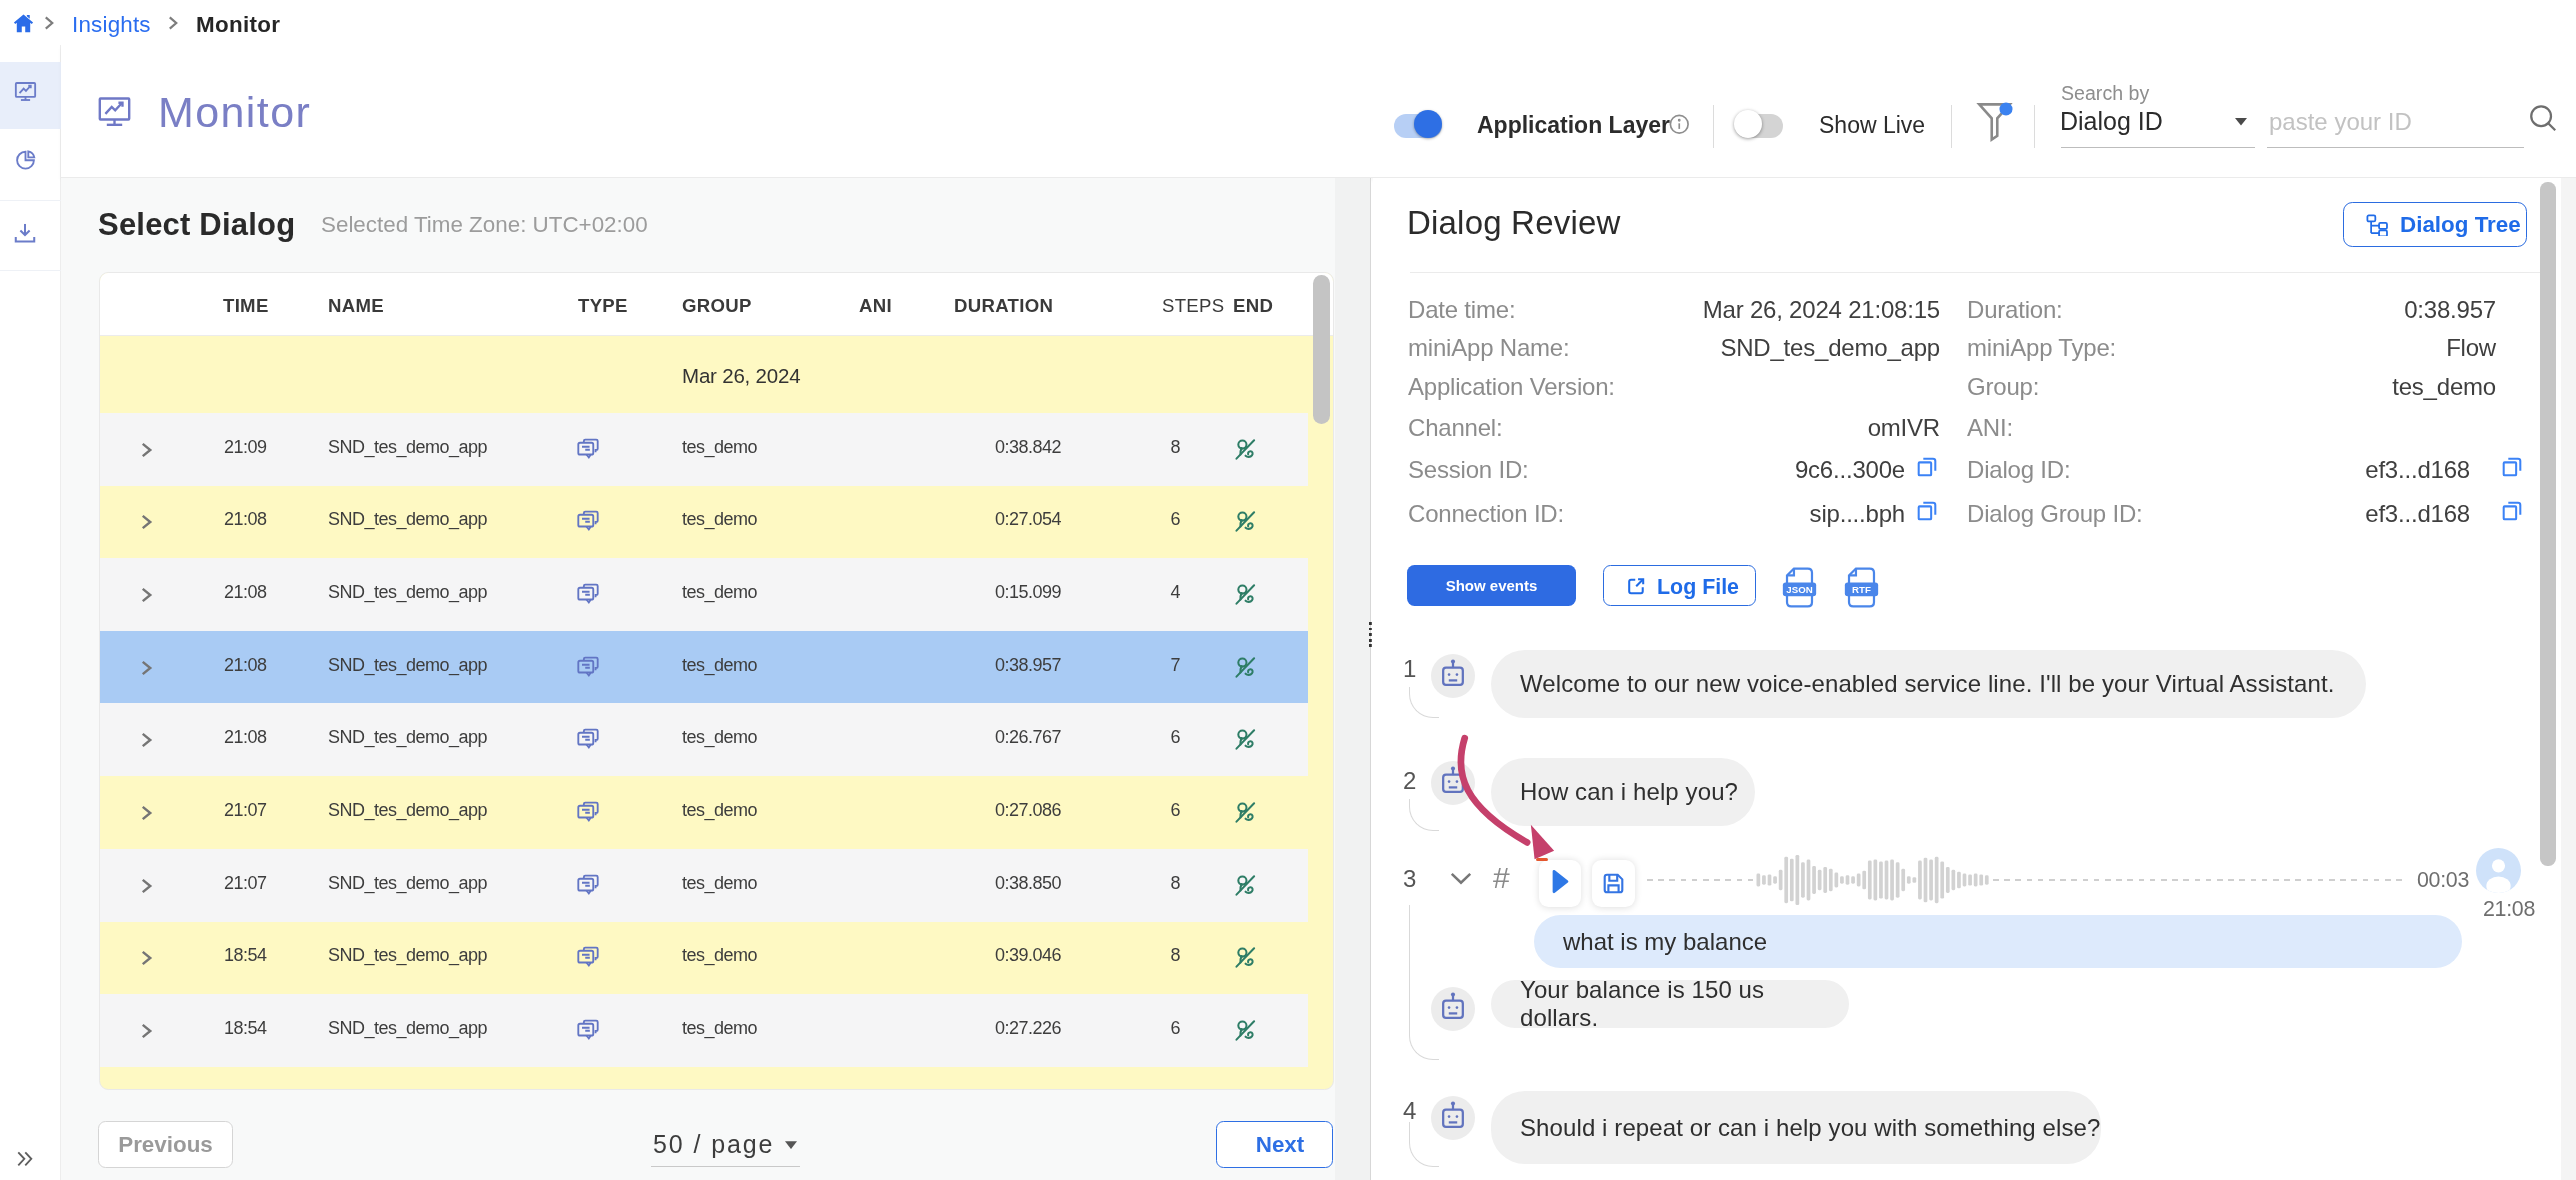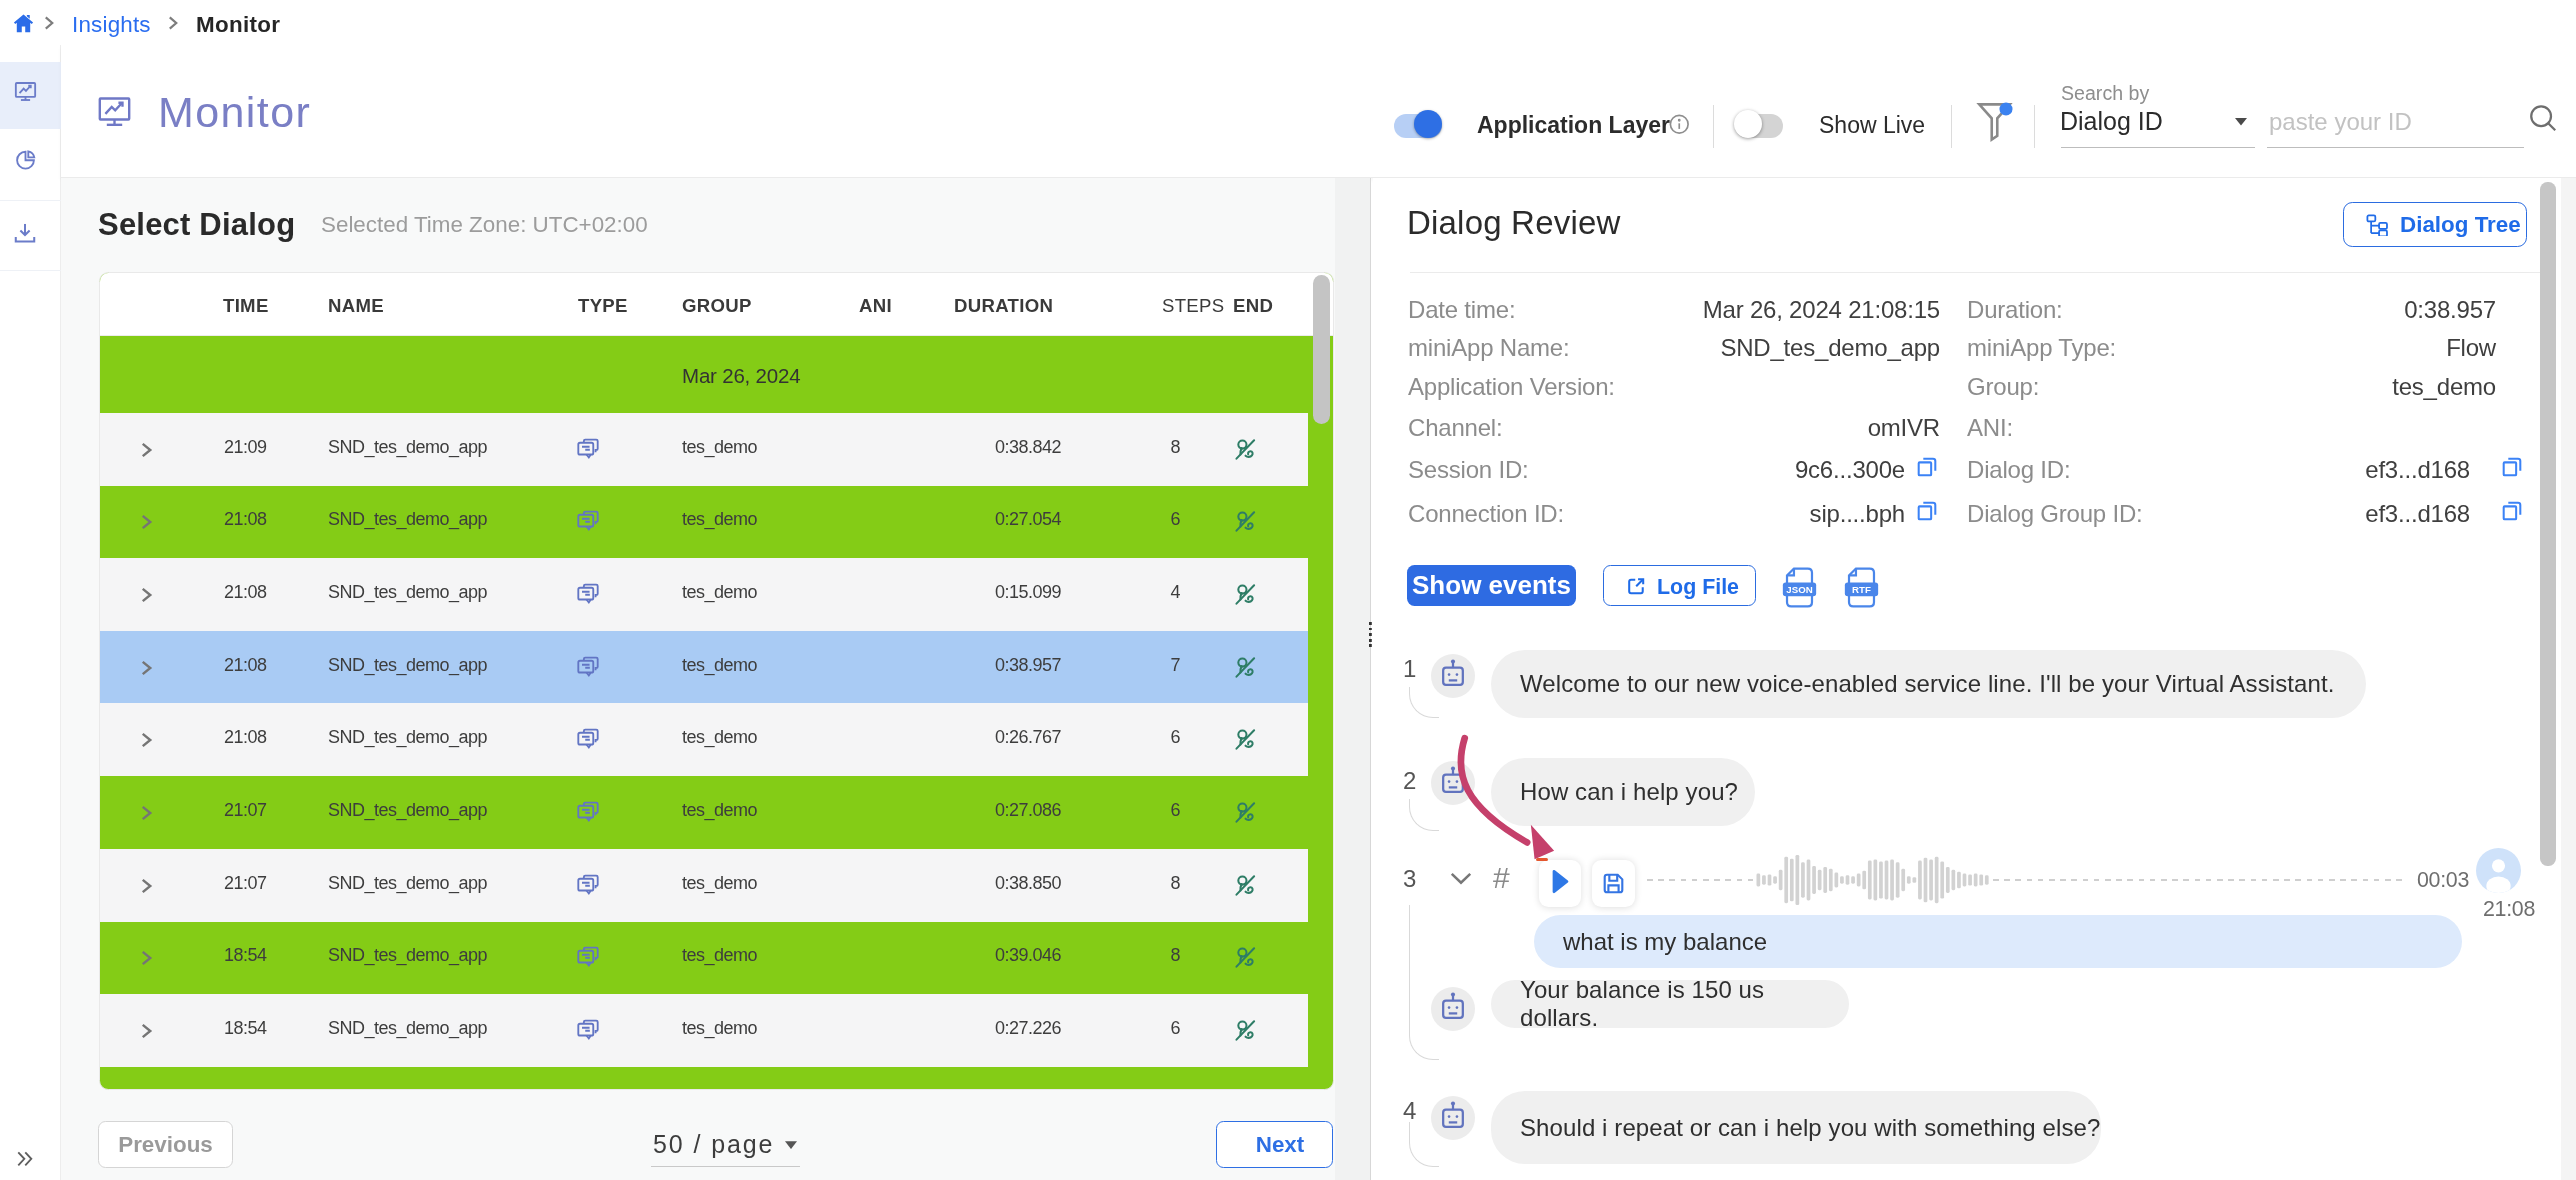--- a/index.html
+++ b/index.html
@@ -97,21 +97,21 @@
     <circle cx="15" cy="14" r="10.5"></circle>
       <path d="M22.5 21.5 L30 29"></path>
   </svg>
 </div>
 
 <div class="abs" style="left:61px;top:178px;width:1308px;height:1003px;background:#f8f9f9;"></div>
 <div class="abs" style="left:1335px;top:178px;width:35px;height:1003px;background:#f1f2f2;"></div>
 <div class="abs" style="left:98px;top:207px;font-size:31px;color:#2a2a2a;font-weight:600;letter-spacing:0.2px;">Select Dialog</div>
 <div class="abs" style="left:321px;top:212px;font-size:22.4px;color:#9c9c9c;">Selected Time Zone: UTC+02:00</div>
 
-<div class="abs" style="left:99px;top:272px;width:1235px;height:818px;background:#84cc16;border:0.9px solid #e9e9e9;border-radius:9.3px;overflow:hidden;">
+<div class="abs" style="left:99px;top:272px;width:1235px;height:818px;background:#fef9c3;border:0.9px solid #e9e9e9;border-radius:9.3px;overflow:hidden;">
 
   <div class="abs" style="left:0;top:0;width:1233px;height:63px;background:#fff;border-bottom:0.9px solid #ececec;"></div>
   <div class="abs hdr" style="left:123px;top:22.4px;font-size:18.6px;font-weight:bold;color:#3a3a3a;letter-spacing:0.3px;">TIME</div>
   <div class="abs hdr" style="left:228px;top:22.4px;font-size:18.6px;font-weight:bold;color:#3a3a3a;letter-spacing:0.3px;">NAME</div>
   <div class="abs hdr" style="left:478px;top:22.4px;font-size:18.6px;font-weight:bold;color:#3a3a3a;letter-spacing:0.3px;">TYPE</div>
   <div class="abs hdr" style="left:582px;top:22.4px;font-size:18.6px;font-weight:bold;color:#3a3a3a;letter-spacing:0.3px;">GROUP</div>
   <div class="abs hdr" style="left:759px;top:22.4px;font-size:18.6px;font-weight:bold;color:#3a3a3a;letter-spacing:0.3px;">ANI</div>
   <div class="abs hdr" style="left:854px;top:22.4px;font-size:18.6px;font-weight:bold;color:#3a3a3a;letter-spacing:0.3px;">DURATION</div>
   <div class="abs hdr" style="left:1014px;top:22.4px;font-size:18.6px;font-weight:normal;color:#3a3a3a;letter-spacing:0.3px;margin-left:48px;">STEPS</div>
   <div class="abs hdr" style="left:1133px;top:22.4px;font-size:18.6px;font-weight:bold;color:#3a3a3a;letter-spacing:0.3px;">END</div>
@@ -406,21 +406,21 @@
       <rect x="4" y="9" width="13.5" height="14" rx="1"></rect>
     </svg>
   <div class="lbl" style="left:1967px;top:500px;">Dialog Group ID:</div>
   <div class="val" style="right:106px;top:500px;">ef3...d168</div>
   <svg class="abs" style="left:2500px;top:498px;" width="24" height="26" viewBox="0 0 26 28" fill="none" stroke="#3b82f6" stroke-width="2.2">
       <path d="M9 5 h10.5 a2.5 2.5 0 0 1 2.5 2.5 V18"></path>
       <rect x="4" y="9" width="13.5" height="14" rx="1"></rect>
     </svg>
 
   <div class="abs flexc" style="left:1407px;top:565px;width:169px;height:41px;background:#2e6be2;border-radius:7.5px;justify-content:center;">
-    <span style="font-size:26px;font-weight:700;color:#fff;">Show events</span>
+    <span style="font-size:15px;font-weight:700;color:#fff;">Show events</span>
   </div>
   <div class="abs" style="left:1603px;top:565px;width:153px;height:41px;border:1.9px solid #2b6ce0;border-radius:7.5px;background:#fff;"></div>
   <svg class="abs" style="left:1625px;top:575px;" width="22.4" height="22.4" viewBox="0 0 24 24" fill="none" stroke="#1f6be8" stroke-width="2.2">
     <path d="M11 5 H6.5 Q4.5 5 4.5 7 V17.5 Q4.5 19.5 6.5 19.5 H17 Q19 19.5 19 17.5 V13"></path>
     <path d="M14 4.5 h5.5 v5.5"></path>
       <path d="M19.2 4.8 L12 12"></path>
   </svg>
   <div class="abs" style="left:1657px;top:575px;font-size:21.4px;font-weight:700;color:#1f6be8;">Log File</div>
 
   <svg class="abs" style="left:1781px;top:565px;" width="37" height="45" viewBox="0 0 40 48">

